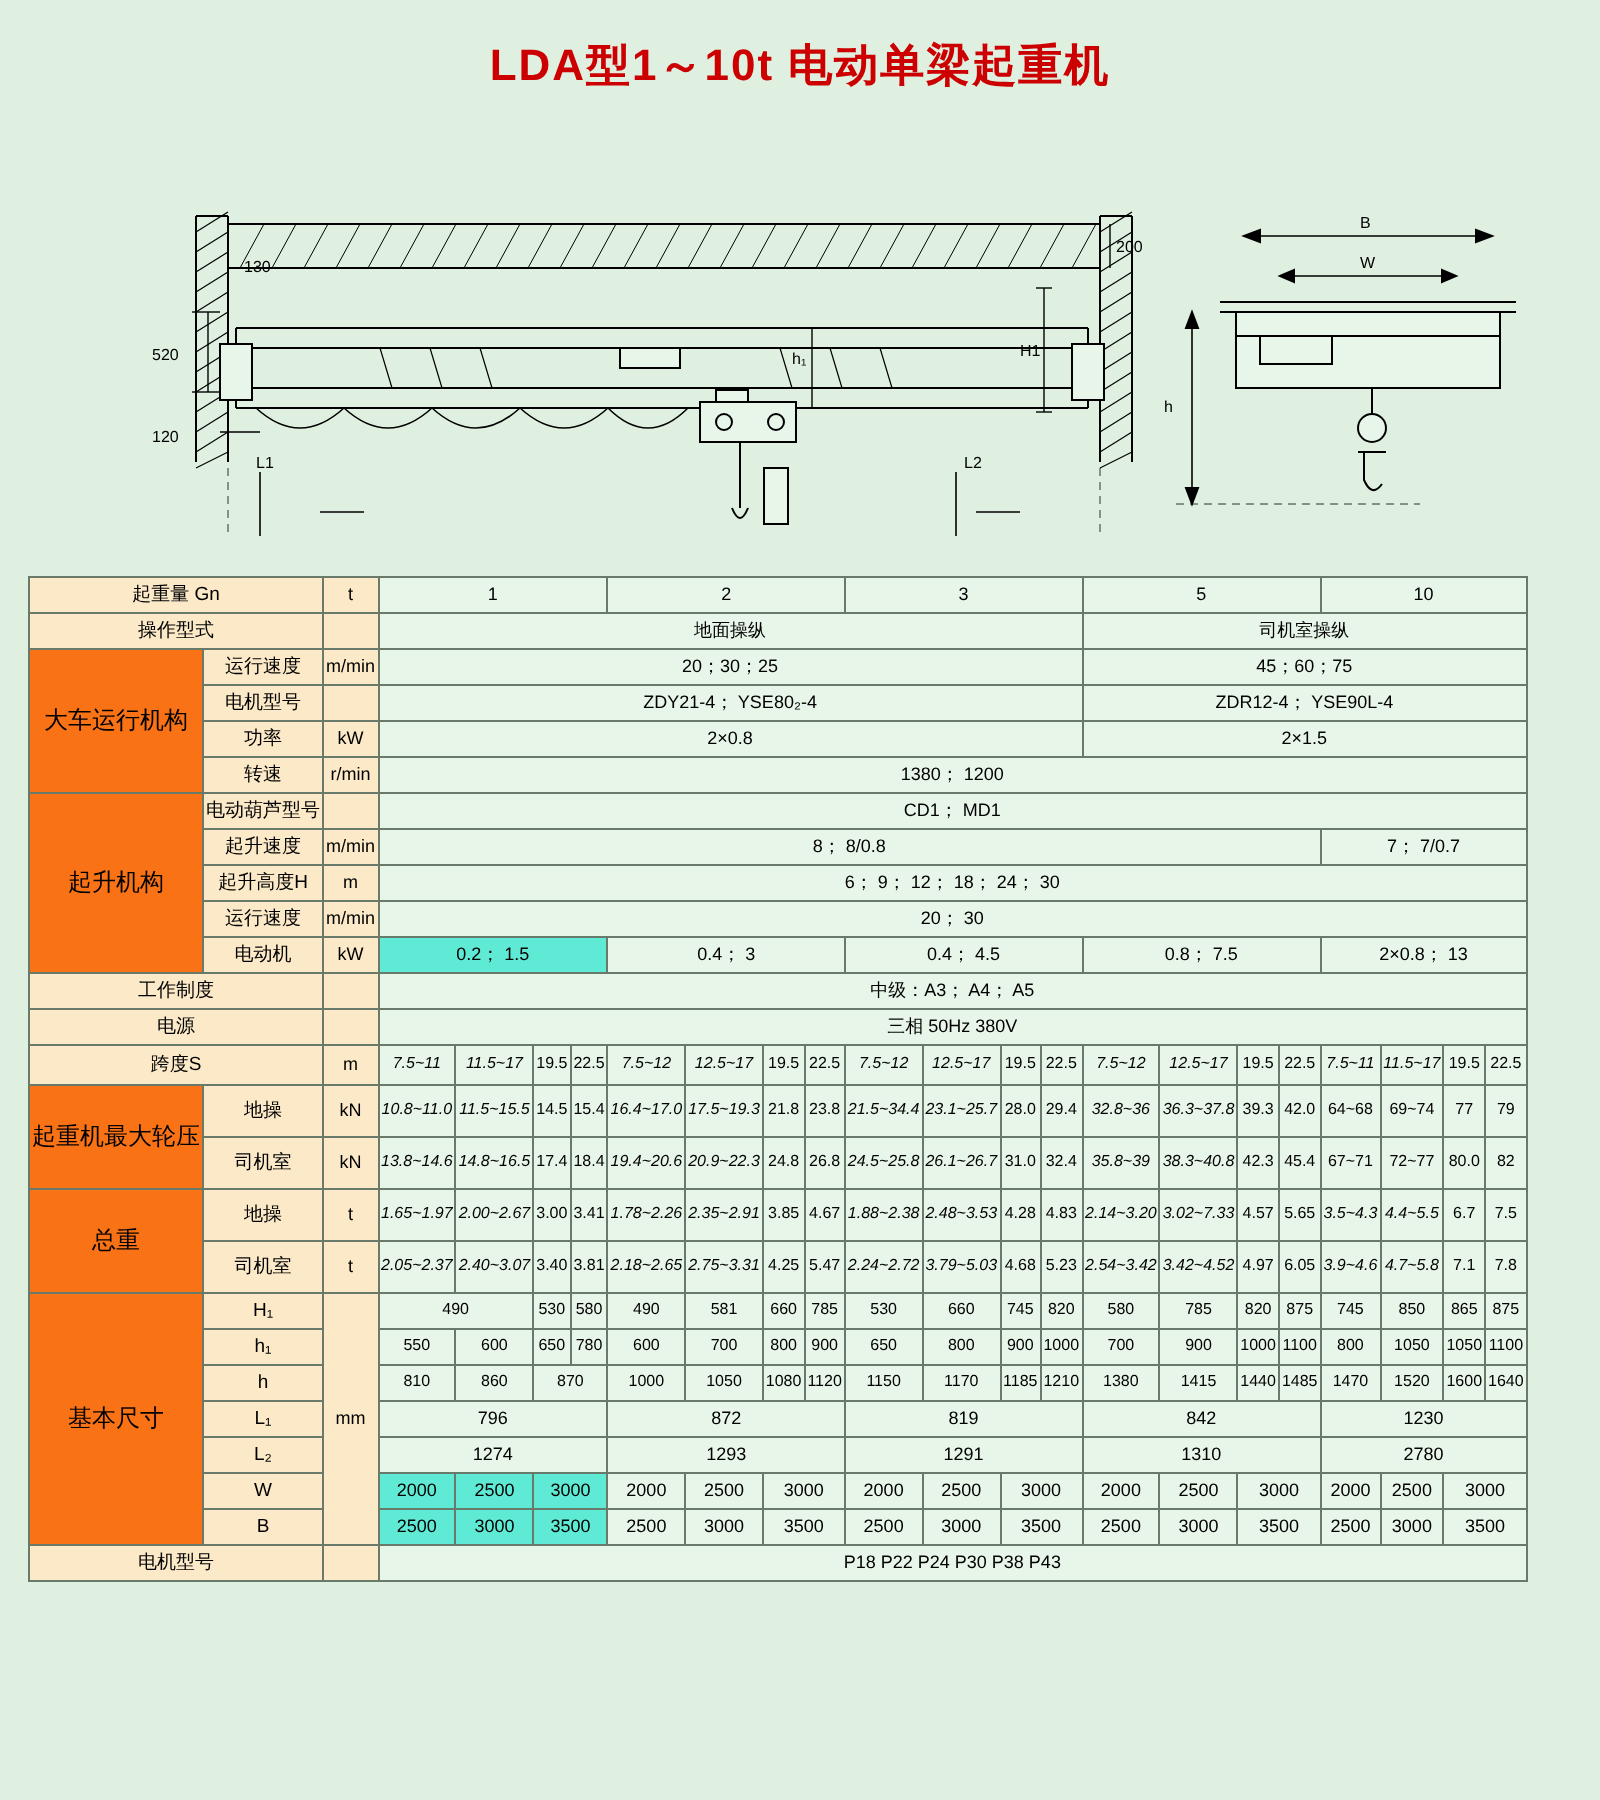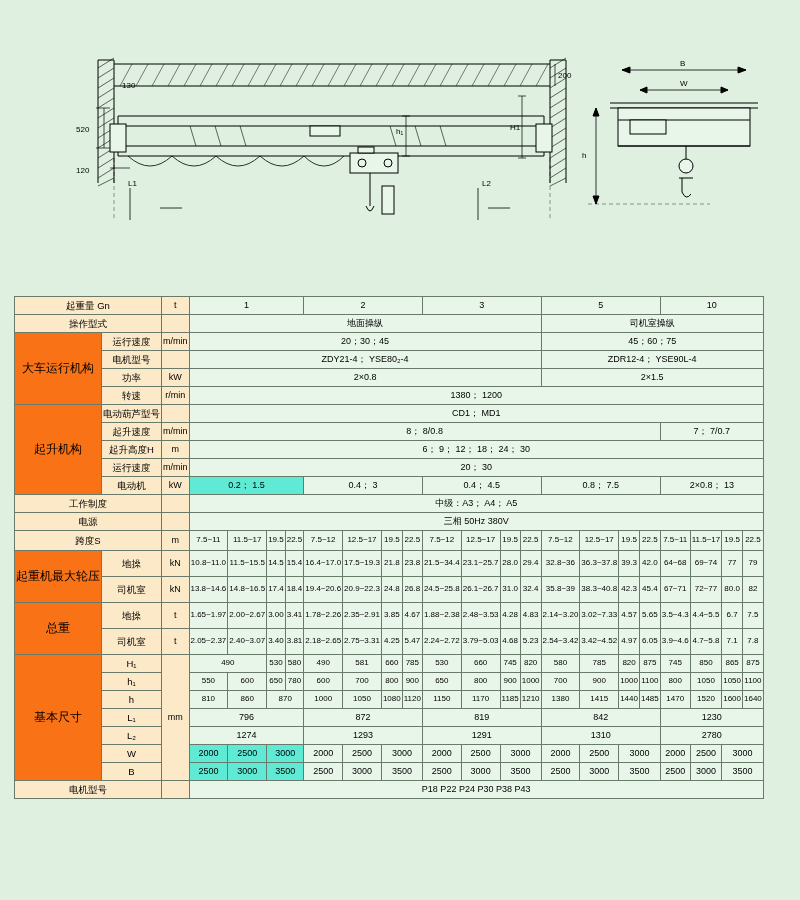--- a/index.html
+++ b/index.html
@@ -60,27 +60,28 @@
     width:16px;
     font-size:12px;
     line-height:1.1;
   }
   td.unit{
     background:#fbe9c8;
     width:20px;
   }
   td.hl{ background:#5eead4; }
   .small{font-size:8px;}
-  .two{line-height:1.05;}
+  .two{line-height:1.05;font-style:italic;}
 </style>
 </head>
 <body>
 
 <div class="page">
 
+  <div class="title">LDA型1～10t 电动单梁起重机</div>
 
   <div class="drawing">
     <svg width="780" height="212" viewBox="0 0 780 212">
       <g stroke="#000" fill="none" stroke-width="1">
 
         <g>
           <line x1="88" y1="52" x2="88" y2="175"></line>
           <line x1="104" y1="52" x2="104" y2="175"></line>
           <line x1="88" y1="52" x2="104" y2="52"></line>
           <g stroke-width="0.6">
@@ -304,21 +305,21 @@
         <td class="lbl" colspan="2">操作型式</td>
         <td class="unit"></td>
         <td colspan="12">地面操纵</td>
         <td colspan="8">司机室操纵</td>
       </tr>
 
       <tr>
         <td class="side" rowspan="4">大车运行机构</td>
         <td class="lbl">运行速度</td>
         <td class="unit">m/min</td>
-        <td colspan="12">20；30；45</td>
+        <td colspan="12">20；30；25</td>
         <td colspan="8">45；60；75</td>
       </tr>
       <tr>
         <td class="lbl">电机型号</td>
         <td class="unit"></td>
         <td colspan="12">ZDY21-4； YSE80₂-4</td>
         <td colspan="8">ZDR12-4； YSE90L-4</td>
       </tr>
       <tr>
         <td class="lbl">功率</td>

